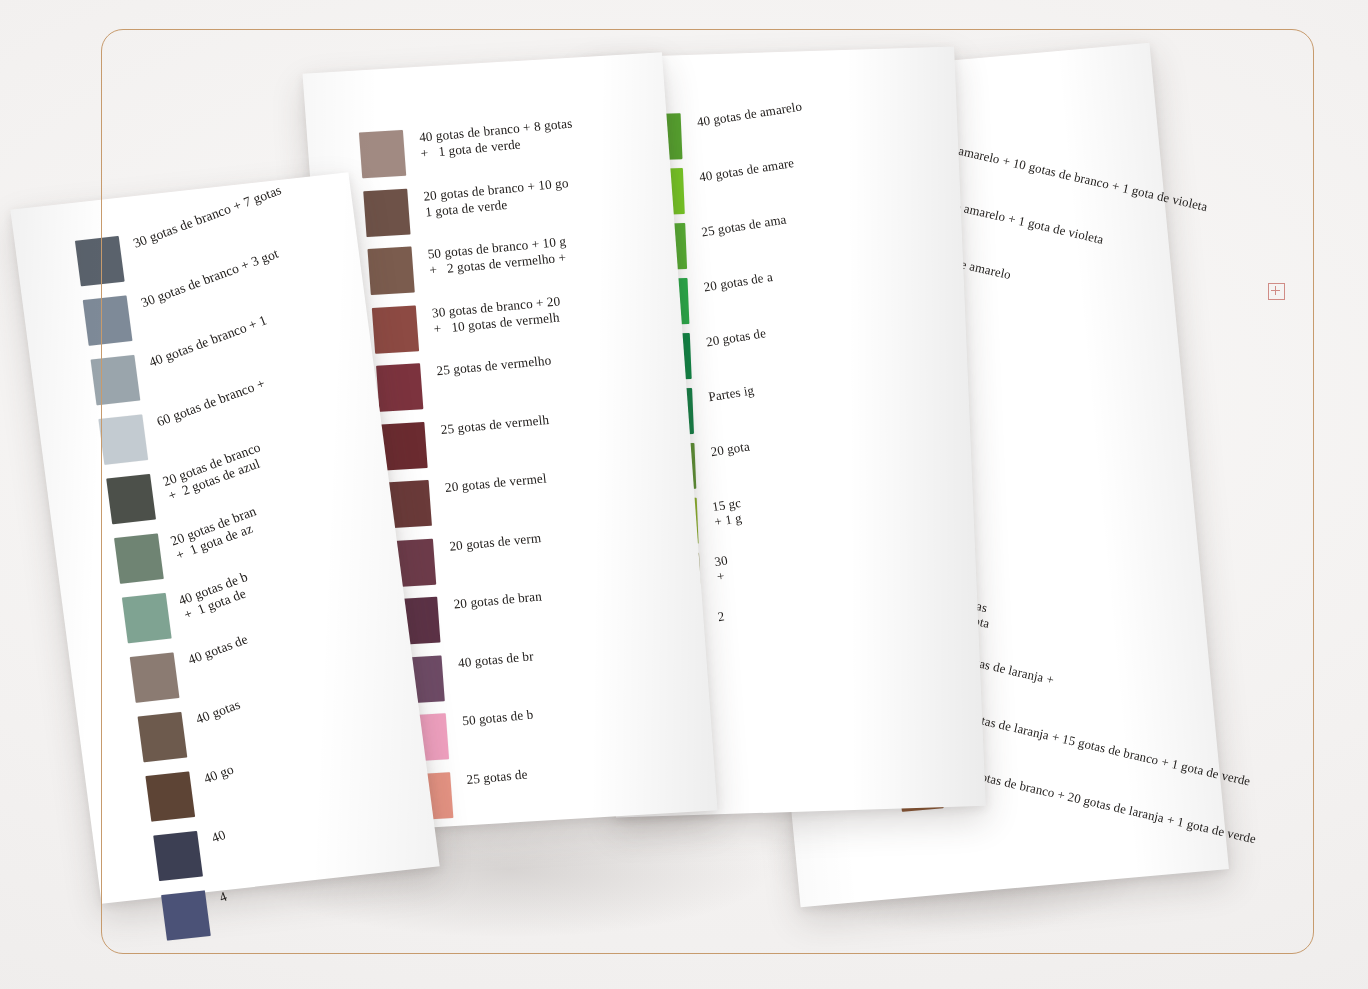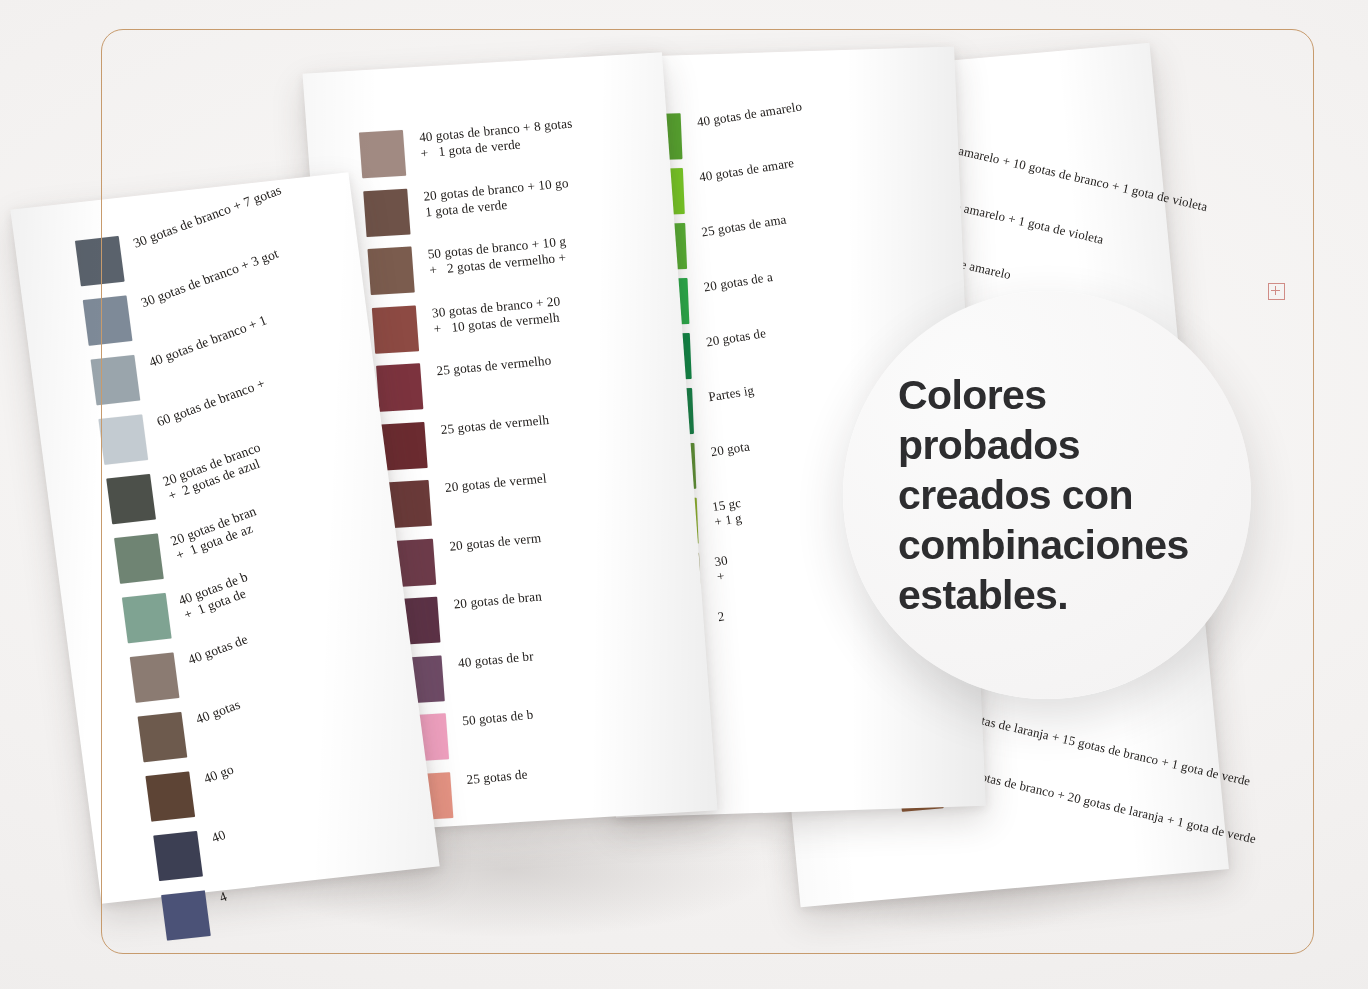--- a/index.html
+++ b/index.html
@@ -348,18 +348,15 @@
         <div class="row" style="top: 698px;">
           <div class="sw" title="#4b5277" style="background: rgb(75, 82, 119);"></div>
           <div class="lbl">4</div>
         </div>
       </div>
     <div class="curl"></div>
   </div>
 
   <div id="regmark"></div>
 
-  <div id="badge" style="background: radial-gradient(120% 120% at 30% 22%, rgb(251, 251, 251) 0%, rgb(246, 245, 245) 55%, rgb(241, 240, 240) 100%);">
-    <div id="badge-text" style="color: rgb(45, 45, 47);">Colores probados<br>creados con<br>combinaciones<br>estables.</div>
-  </div>
 
   <div id="frame" style="border-color: rgb(199, 155, 109);"></div>
 </div>
 
 </body></html>

